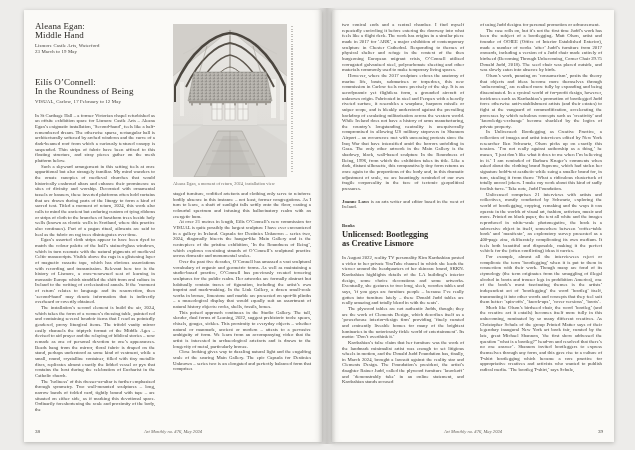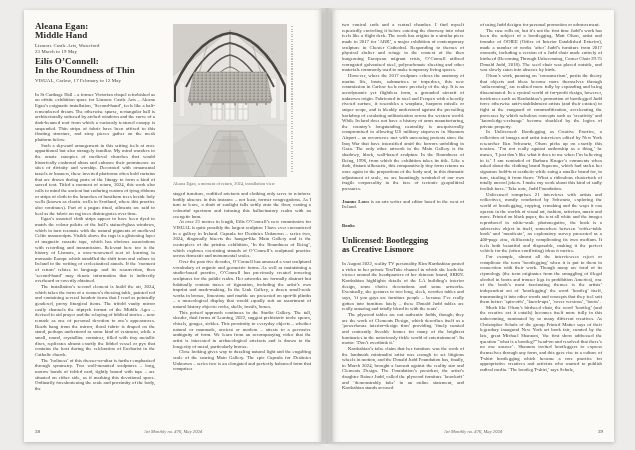--- a/index.html
+++ b/index.html
@@ -15,38 +15,38 @@
   .page.left{left:24px;width:298px;box-shadow:0 1px 4px rgba(40,38,34,.28), inset -7px 0 9px -7px rgba(0,0,0,.20)}
   .page.right{left:332px;width:282px;box-shadow:0 1px 4px rgba(40,38,34,.28), inset 7px 0 9px -7px rgba(0,0,0,.20)}
   .gutter{position:absolute;left:318px;top:8px;width:18px;height:436px;
           background:linear-gradient(to right,rgba(0,0,0,0),rgba(60,56,50,.22) 50%,rgba(0,0,0,0))}
   .col{position:absolute;top:12px}
   .left .col1{left:11px;width:120px}
   .left .col2{left:149px;width:138px;top:14px}
   .right .col1{left:10px;width:122px}
   .right .col2{left:148px;width:122px}
   p{margin:0}
-  .title p{font-weight:bold;font-size:9px;line-height:8.8px;color:var(--heading);letter-spacing:.1px}
+  .title p{font-weight:normal;font-size:9px;line-height:8.8px;color:var(--heading);letter-spacing:.1px}
   .title{margin-bottom:3px}
-  .title.t2{margin-top:2px}
+  .title.t2{margin-top:23px}
   .venue p{font-size:4.8px;line-height:6.2px;color:var(--ink);letter-spacing:.15px}
   .body{margin-top:8px}
   .body p{font-size:4.8px;line-height:5.65px;text-align:justify;color:var(--ink)}
   .body p + p{text-indent:6px}
   .col2 .body{margin-top:5px}
   .right .body{margin-top:0}
   figure{position:relative;width:114px;height:153px}
   figure svg{display:block;width:114px;height:153px}
   .vcredit{position:absolute;left:118px;top:2px;width:2px;height:146px;opacity:.7;
            background:repeating-linear-gradient(to bottom,#a8a5a0 0 1px,transparent 1px 2.5px)}
   .caption{margin-top:4px;font-size:4.2px;line-height:5px;color:var(--muted);letter-spacing:.1px}
   .byline{margin-top:7px;font-size:4.8px;line-height:5.65px;text-align:justify}
   .byline strong{font-weight:bold}
   .section-label{margin-top:13px;font-size:4.6px;font-weight:bold;letter-spacing:.2px;color:var(--heading)}
-  .book-title{margin-top:8px;margin-bottom:7px}
+  .book-title{margin-top:2px;margin-bottom:7px}
   .book-title p{font-weight:bold;font-size:8.4px;line-height:9px;color:var(--heading)}
   .folio{position:absolute;bottom:5px;left:11px;right:11px;height:8px;font-size:4.6px;color:var(--muted)}
   .folio .journal{position:absolute;left:0;right:0;text-align:center;font-style:italic}
   .folio .pagenum{position:absolute;font-size:5px;color:var(--ink)}
   .left .folio .pagenum{left:0}
   .right .folio .pagenum{right:0}
 </style>
 </head>
 <body>
 
@@ -57,21 +57,21 @@
       <div class="title">
           <p>Aleana Egan:</p>
           <p>Middle Hand</p>
         </div>
       <div class="venue">
           <p>Lismore Castle Arts, Waterford</p>
           <p>23 March to 19 May</p>
         </div>
       <div class="title t2">
           <p>Eilís O’Connell:</p>
-          <p>In the Roundness of Thin</p>
+          <p>In the Roundness of Being</p>
         </div>
       <div class="venue">
           <p>VISUAL, Carlow, 17 February to 12 May</p>
         </div>
       <div class="body">
           <p>In St Carthage Hall – a former Victorian chapel refurbished as an offsite exhibition space for Lismore Castle Arts – Aleana Egan’s enigmatic installation, ‘Second-hand’, feels like a half-remembered dream. The otherwise sparse, rectangular hall is architecturally softened by arched windows and the curve of a dark-beamed roof from which a curiously textured canopy is suspended. Thin strips of fabric have been affixed to this floating structure, and stray pieces gather on the mesh platform below.</p>
           <p>Such a skyward arrangement in this setting feels at once apparitional but also strangely familiar. My mind wanders to the ornate canopies of medieval churches that would historically enshroud altars and enhance their prominence as sites of divinity and worship. Decorated with ornamental tassels or banners, these inverted platforms often hold curtains that are drawn during parts of the liturgy to form a kind of sacred tent. Titled a moment of return, 2024, this work also calls to mind the ancient but enduring custom of tying ribbons or strips of cloth to the branches of hawthorn trees beside holy wells (known as clootie wells in Scotland, where this practice also continues). Part of a pagan ritual, ailments are said to heal as the fabric on rag trees disintegrates over time.</p>
           <p>Egan’s assorted cloth strips appear to have been dyed to match the colour palette of the hall’s stained-glass windows, which in turn resonate with the natural pigments of medieval Celtic manuscripts. Visible above the rags is a glistening layer of magnetic cassette tape, which has obvious associations with recording and transmission. Relevant here too is the history of Lismore, a once-renowned seat of learning in monastic Europe which straddled the shift from oral culture in Ireland to the writing of ecclesiastical annals. If the ‘moment of return’ relates to language and its resurrection, then ‘second-hand’ may denote information that is indirectly overheard or covertly obtained.</p>
           <p>The installation’s second element is build the air, 2024, which takes the form of a women’s dressing table, painted red and containing several boudoir items that I read as pointedly gendered, proxy liturgical items. The trifold vanity mirror easily channels the triptych format of the Middle Ages – devised to aid prayer and the relaying of biblical stories – now remade as one of personal devotion to one’s appearances. Beads hang from the mirror, floral fabric is draped on the stand, perhaps understood as some kind of vestment, while a small, round, crystalline container, filled with tiny metallic discs, replicates almost exactly the lidded vessel or pyx that contains the host during the celebration of Eucharist in the Catholic church.</p>
           <p>The ‘holiness’ of this dresser-as-altar is further emphasised through symmetry. Two wall-mounted sculptures – long, narrow bands of folded card, tightly bound with tape – are situated on either side, as if marking this devotional space. Ordinarily foreshortening the scale and proximity of the body, the</p>

